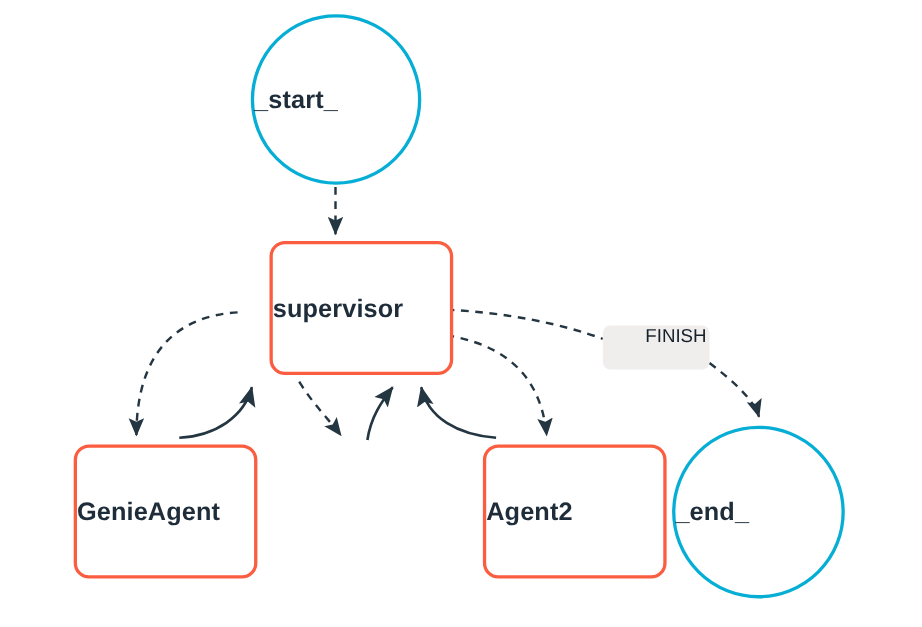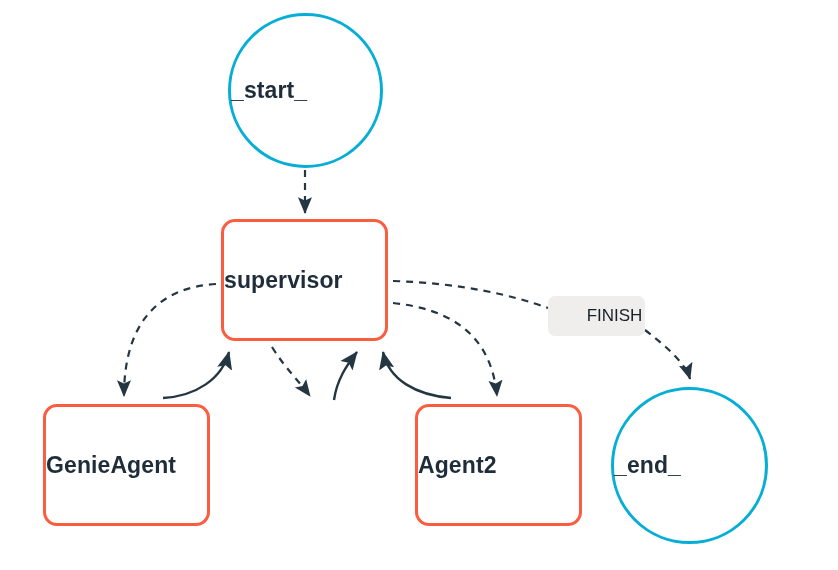--- a/index.html
+++ b/index.html
@@ -34,35 +34,35 @@
     box-sizing: border-box;
     background: #ffffff;
   }
   .node-terminal {
     border: 3px solid #06aed5;
     border-radius: 50%;
   }
   .node-process {
     border: 3px solid #fa5d3f;
     border-radius: 14px;
+    margin-left: 24px;
   }
   .node-label {
     font-family: "Liberation Sans", sans-serif;
     font-weight: bold;
     color: #1f2d3a;
     letter-spacing: 0.1px;
     white-space: nowrap;
     user-select: none;
   }
   .label-terminal { font-size: 23px; }
   .label-process  { font-size: 23px; }
   .edge-label {
     position: absolute;
     display: flex;
-    align-items: center;
     justify-content: center;
     background: #efeeec;
     border-radius: 7px;
     box-sizing: border-box;
     padding-left: 36px;
   }
   .edge-label-text {
     font-family: "Liberation Sans", sans-serif;
     font-size: 17px;
     font-weight: normal;

